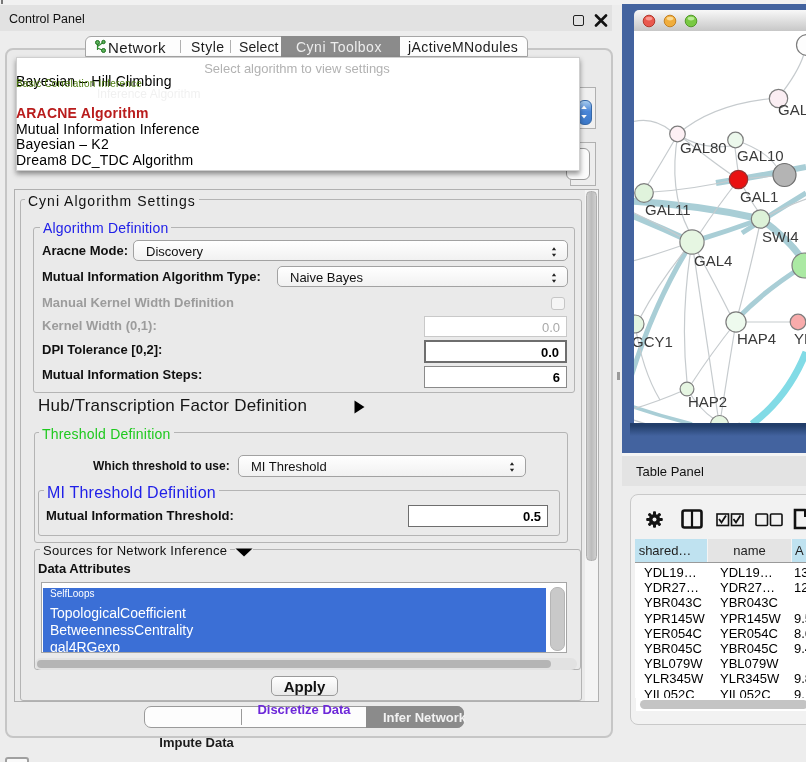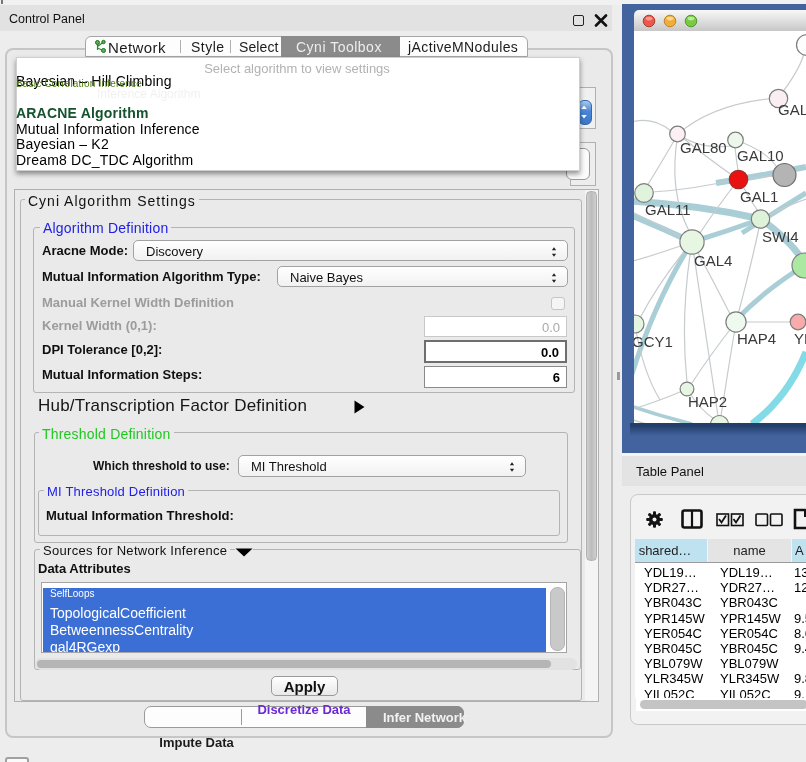--- a/index.html
+++ b/index.html
@@ -55,21 +55,21 @@
       <path d="M4 14.5 L6.8 11 L1.2 11 Z" fill="#fff"></path>
     </svg>
 <div class="abs" style="left:570px;top:142px;width:24px;height:42px;background:#ededed;border:1px solid #b0b0b0;"></div>
 <div class="abs" style="left:566px;top:148px;width:22px;height:30px;background:#fbfbfb;border:1px solid #9a9a9a;border-radius:6px;"></div>
 
 <div class="abs" style="left:16px;top:57px;width:564px;height:114px;background:#fff;border:1px solid #cfcfcf;box-shadow:0 3px 5px rgba(0,0,0,0.42);box-sizing:border-box;">
   <div class="abs" style="left:-1px;top:15px;font-size:14px;letter-spacing:0.2px;color:#000;">Bayesian – Hill Climbing</div>
   <div class="abs" style="left:0;top:3px;width:560px;text-align:center;font-size:13px;color:#b2b2b2;">Select algorithm to view settings</div>
   <div class="abs" style="left:80px;top:29px;font-size:12px;color:rgba(60,60,60,0.08);">Inference Algorithm</div>
   <div class="abs" style="left:-1px;top:20px;font-size:10px;letter-spacing:0.2px;color:#4d7c0f;">Basic Correlation Inference</div>
-  <div class="abs" style="left:-1px;top:47px;font-size:14px;letter-spacing:0.2px;color:#14532d;font-weight:bold;text-align:center;">ARACNE Algorithm</div>
+  <div class="abs" style="left:-1px;top:47px;font-size:14px;letter-spacing:0.2px;color:#b91c1c;font-weight:bold;text-align:center;">ARACNE Algorithm</div>
   <div class="abs" style="left:-1px;top:63px;font-size:14px;letter-spacing:0.2px;color:#000;">Mutual Information Inference</div>
   <div class="abs" style="left:-1px;top:78px;font-size:14px;letter-spacing:0.2px;color:#000;">Bayesian – K2</div>
   <div class="abs" style="left:-1px;top:94px;font-size:14px;letter-spacing:0.2px;color:#000;">Dream8 DC_TDC Algorithm</div>
 </div>
 
 <div class="abs" style="left:14px;top:189px;width:585px;height:513px;border:1px solid #b0b0b0;background:#eaeaea;box-sizing:border-box;"></div>
 
 <div class="abs" style="left:585px;top:190px;width:13px;height:511px;background:#f4f4f4;"></div>
 <div class="abs" style="left:586px;top:191px;width:9px;height:368px;background:linear-gradient(90deg,#cfcfcf,#bcbcbc,#cfcfcf);border-radius:4.5px;border:0.5px solid #aeaeae;"></div>
 
@@ -114,22 +114,23 @@
 <div class="lbl" style="left:93px;top:459px;font-size:12px;">Which threshold to use:</div>
 <div class="combo" style="left:238px;top:455px;width:288px;height:22px;">
   <div class="t">MI Threshold</div>
   <svg class="spin" viewBox="0 0 7 13">
         <path d="M3.5 1 L6 4.5 L1 4.5 Z" fill="#222"></path>
         <path d="M3.5 12 L6 8.5 L1 8.5 Z" fill="#222"></path>
       </svg>
 </div>
 
 <div class="grp" style="left:38px;top:490px;width:520px;height:44px;"></div>
-<div class="gtitle" style="left:44px;top:484px;color:#2020e8;font-size:13px;letter-spacing:0.2px;">MI Threshold Definition</div>
+<div class="gtitle" style="left:44px;top:484px;color:#2020e8;font-size:16px;letter-spacing:0.2px;">MI Threshold Definition</div>
 <div class="lbl" style="left:46px;top:508px;">Mutual Information Threshold:</div>
+<div class="fld" style="left:408px;top:505px;width:140px;height:22px;border:1.5px solid #6e6e6e;color:#000;font-weight:bold;">0.5</div>
 
 <div class="grp" style="left:34px;top:549px;width:545px;height:119px;"></div>
 <div class="gtitle" style="left:40px;top:543px;color:#111;font-size:13px;letter-spacing:0.3px;">Sources for Network Inference</div>
 <svg class="abs" style="left:235px;top:547px;background:#eaeaea;" width="18" height="10" viewBox="0 0 18 10">
       <path d="M0.5 1.5 L17.5 1.5 L9 9.5 Z" fill="#000"></path>
     </svg>
 <div class="lbl" style="left:38px;top:561px;">Data Attributes</div>
 
 <div class="abs" style="left:41px;top:582px;width:526px;height:71px;background:#fff;border:1px solid #a5a5a5;box-sizing:border-box;overflow:hidden;">
   <div class="abs" style="left:1px;top:5px;width:503px;height:70px;background:#3b6fd6;"></div>

